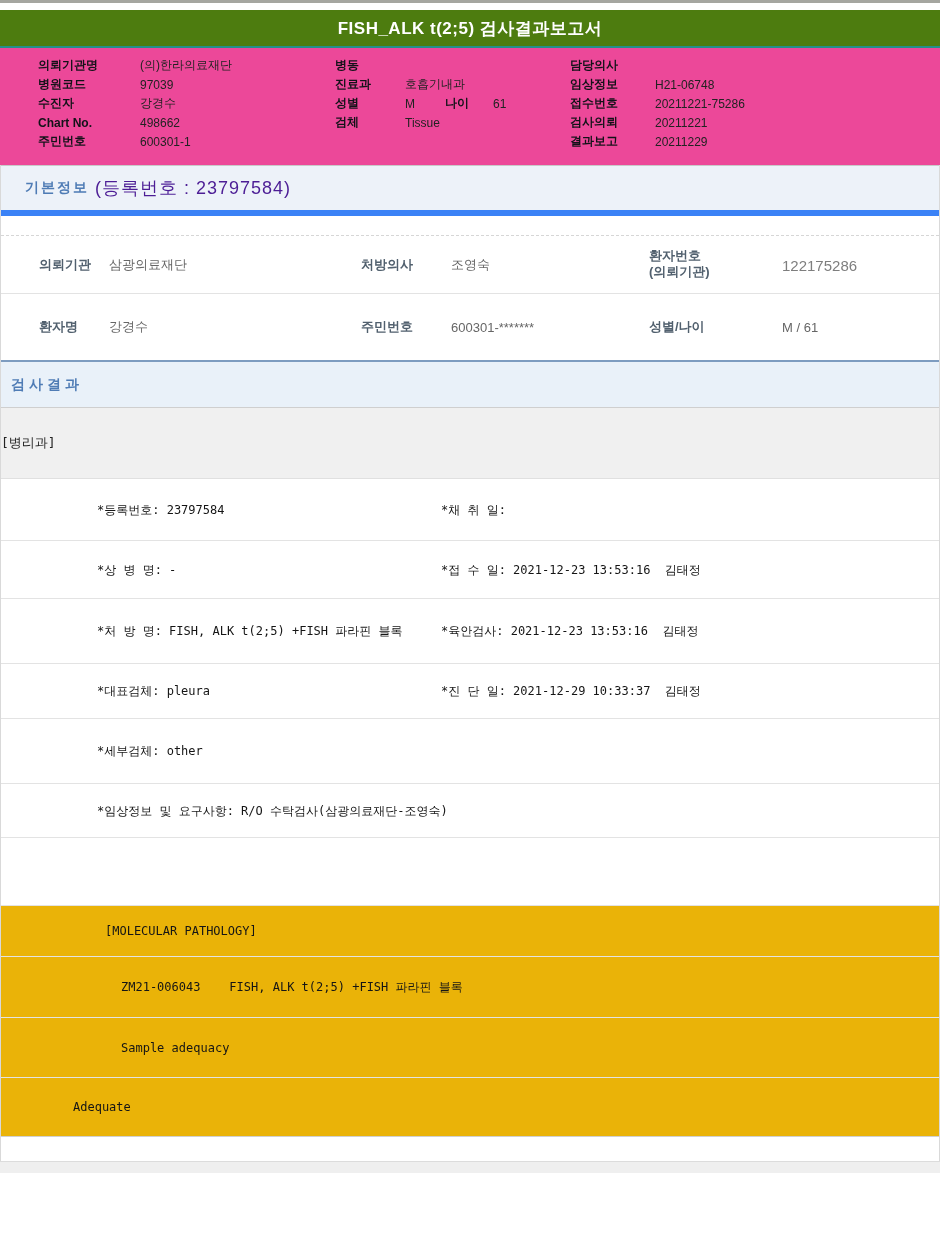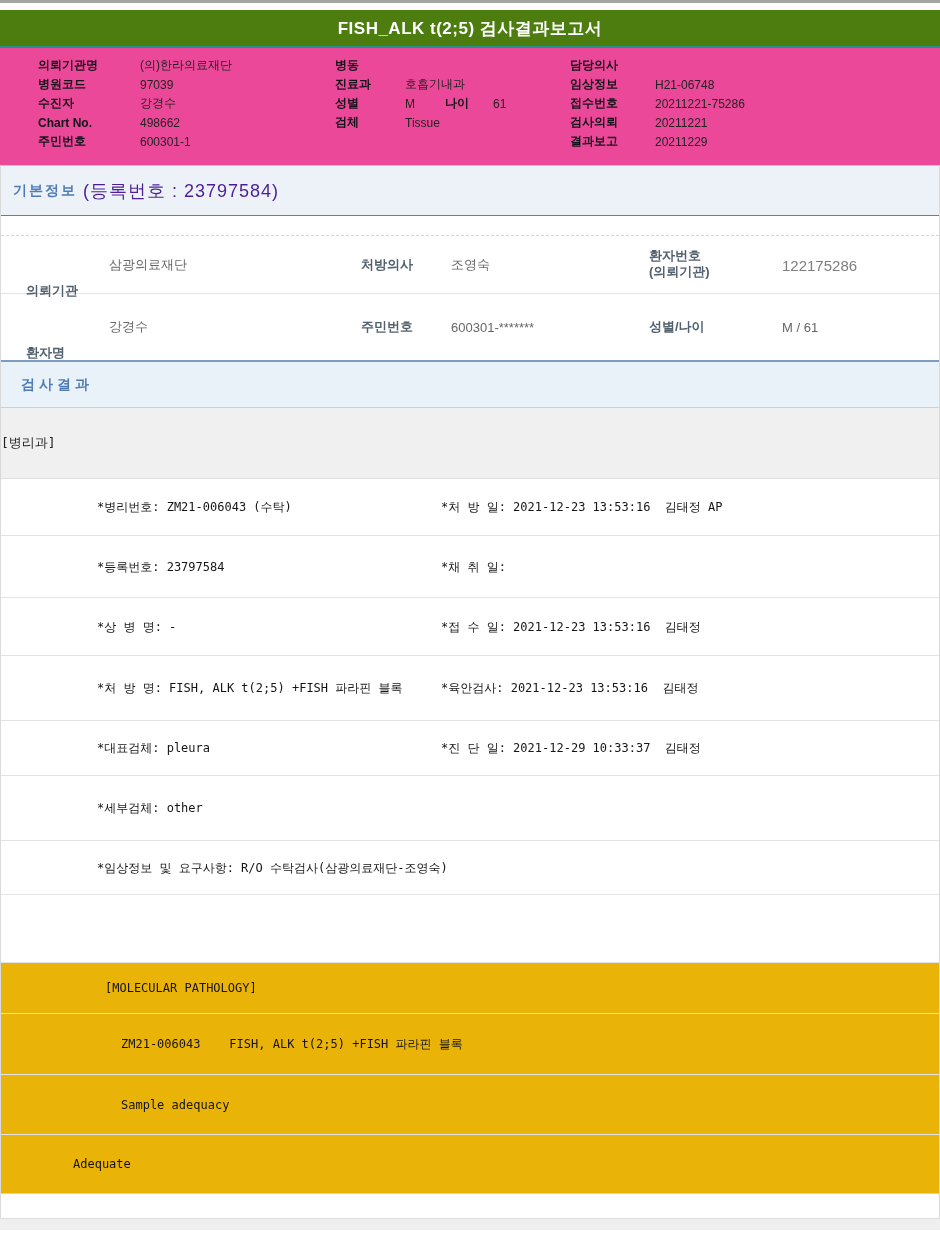--- a/index.html
+++ b/index.html
@@ -23,42 +23,42 @@
   .ph-col1 .ph-label { width:102px; }
   .ph-col2 .ph-label { width:70px; }
   .ph-col3 .ph-label { width:85px; }
   .ph-value { color:#222; }
   .ph-age-label { font-weight:bold; color:#121218; margin-left:30px; width:48px; display:inline-block; }
 
   
   .content { border-left:1px solid #d9d9d9; border-right:1px solid #d9d9d9; }
 
   
-  .sec-basic { height:51px; background:#edf2f9; border-top:1px solid #c9c9c9; border-bottom:1px solid #3b82f6;
-               display:flex; align-items:center; padding-left:12px; }
+  .sec-basic { height:51px; background:#edf2f9; border-top:1px solid #c9c9c9; border-bottom:6px solid #3b82f6;
+               display:flex; align-items:center; padding-left:24px; }
   .sec-basic .sec-title { color:#4f7cb5; font-size:14px; font-weight:bold; letter-spacing:2px; }
   .sec-basic .sec-sub { color:#4c1d95; font-size:18px; margin-left:6px; letter-spacing:1px; }
 
   
   .basic-table { padding-top:19px; background:#fff; }
   .bt-row { position:relative; }
   .bt-row1 { height:59px; border-top:1px dashed #d6d6d6; border-bottom:1px solid #e3e3e3; }
   .bt-row2 { height:66px; }
   .bt-cell { position:absolute; top:50%; transform:translateY(-50%); font-size:13px; white-space:pre; }
   .bt-label { font-weight:bold; color:#51606e; }
   .bt-value { color:#666; }
-  .p1 { left:25px;margin-top:26px; }  .v1 { left:108px; }
+  .p1 { left:38px; }  .v1 { left:108px; }
   .p2 { left:360px; } .v2 { left:450px; }
   .p3 { left:648px; } .v3 { left:781px; }
   .bt-label2 { line-height:1.3; }
   .bt-bigval { font-size:15px; color:#7e7e7e; }
 
   .sec-results { height:48px; background:#e9f1f9; border-top:2px solid #7d9cc0; border-bottom:1px solid #cfcfcf;
                  box-shadow:0 -3px 0 #c9c9c9 inset; box-shadow:none;
-                 display:flex; align-items:center; padding-left:20px; }
+                 display:flex; align-items:center; padding-left:10px; }
   .sec-results .sec-title { color:#4f7cb5; font-size:14px; font-weight:bold; letter-spacing:4px; }
 
   
   .mono { font-family:"DejaVu Sans Mono", monospace; }
   .dept-row { height:71px; background:#f0f0f0; border-bottom:1px solid #e0e0e0;
               display:flex; align-items:center; font-size:13px; color:#222; }
   .d-row { position:relative; background:#fff; border-bottom:1px solid #e3e3e3; }
   .d-left  { position:absolute; left:96px; top:50%; transform:translateY(-50%);
              font-size:12px; color:#151515; white-space:pre; }
   .d-right { position:absolute; left:440px; top:50%; transform:translateY(-50%);
@@ -180,24 +180,20 @@
   </div>
 
   <div class="sec-results">
     <span class="sec-title">검사결과</span>
   </div>
 
   <div class="dept-row mono">
     <span>[병리과]</span>
   </div>
 
-  <div class="d-row hA mono">
-    <span class="d-left">*병리번호: ZM21-006043 (수탁)</span>
-    <span class="d-right">*처 방 일: 2021-12-23 13:53:16  김태정 AP</span>
-  </div>
   <div class="d-row hB mono">
     <span class="d-left">*등록번호: 23797584</span>
     <span class="d-right">*채 취 일:</span>
   </div>
   <div class="d-row hC mono">
     <span class="d-left">*상 병 명: -</span>
     <span class="d-right">*접 수 일: 2021-12-23 13:53:16  김태정</span>
   </div>
   <div class="d-row hD mono">
     <span class="d-left">*처 방 명: FISH, ALK t(2;5) +FISH 파라핀 블록</span>

